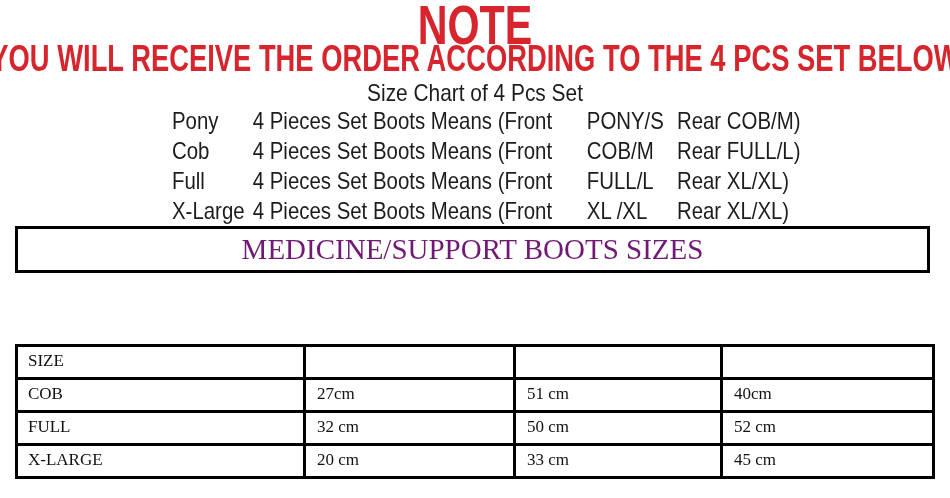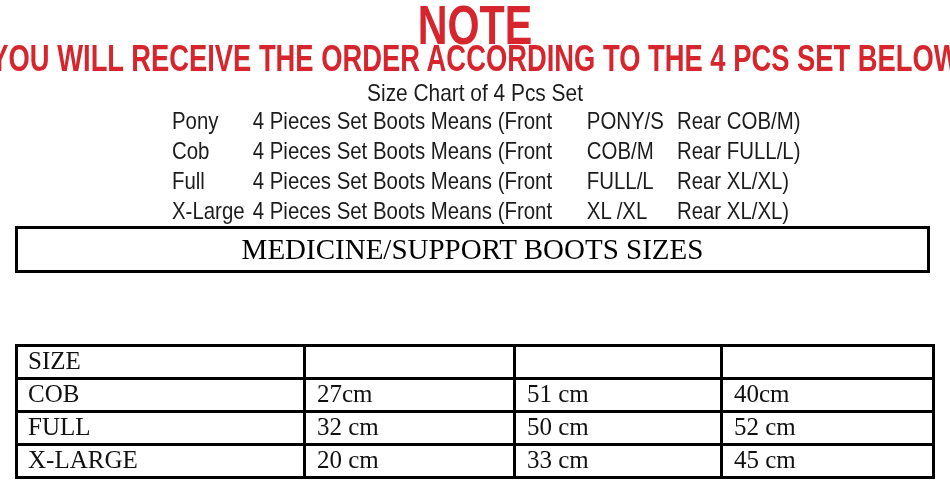--- a/index.html
+++ b/index.html
@@ -37,31 +37,31 @@
     font-size: 24px; color: var(--ink);
   }
   .set-row { display: grid; grid-template-columns: 95px 393px 106px auto; line-height: 30px; white-space: nowrap; }
 
   
   .banner {
     margin-left: 15px; width: 915px; height: 47px;
     border: 3px solid var(--line);
     text-align: center;
     font-family: "Liberation Serif", serif;
-    font-size: 29px; line-height: 41px; color: #000000;
+    font-size: 29px; line-height: 41px; color: #701a75;
     white-space: nowrap;
   }
 
   
   table.sizes {
     margin: 71px 0 0 15px;
     border-collapse: collapse; table-layout: fixed;
     width: 917px;
     font-family: "Liberation Serif", serif;
-    font-size: 25px; color: #111; padding-left: 7px;
+    font-size: 17px; color: #111; padding-left: 7px;
   }
   table.sizes td {
     border: 3px solid var(--line);
     height: 33px; vertical-align: middle;
     padding: 0 0 2px 11px; white-space: nowrap; overflow: hidden;
   }
   table.sizes td.first { padding-left: 10px; }
   col.c1 { width: 288px; } col.c2 { width: 210px; }
   col.c3 { width: 207px; } col.c4 { width: 212px; }
 </style>

